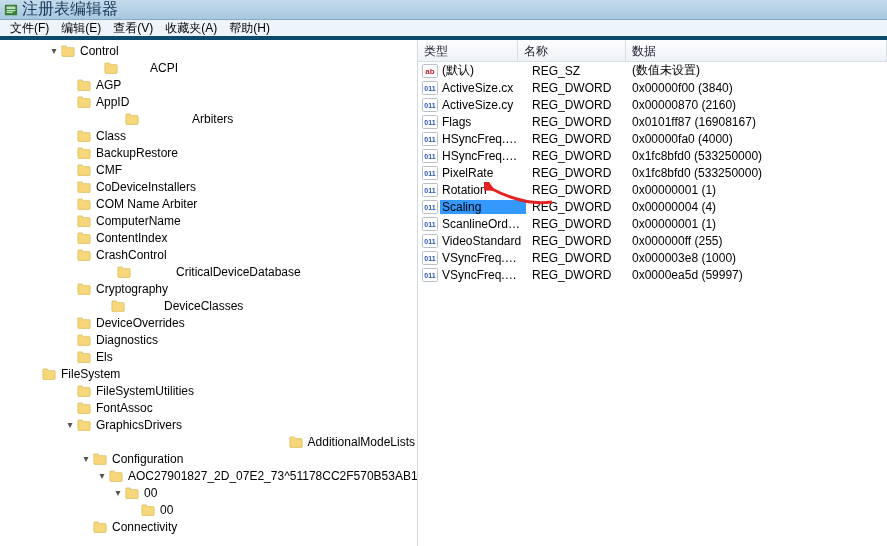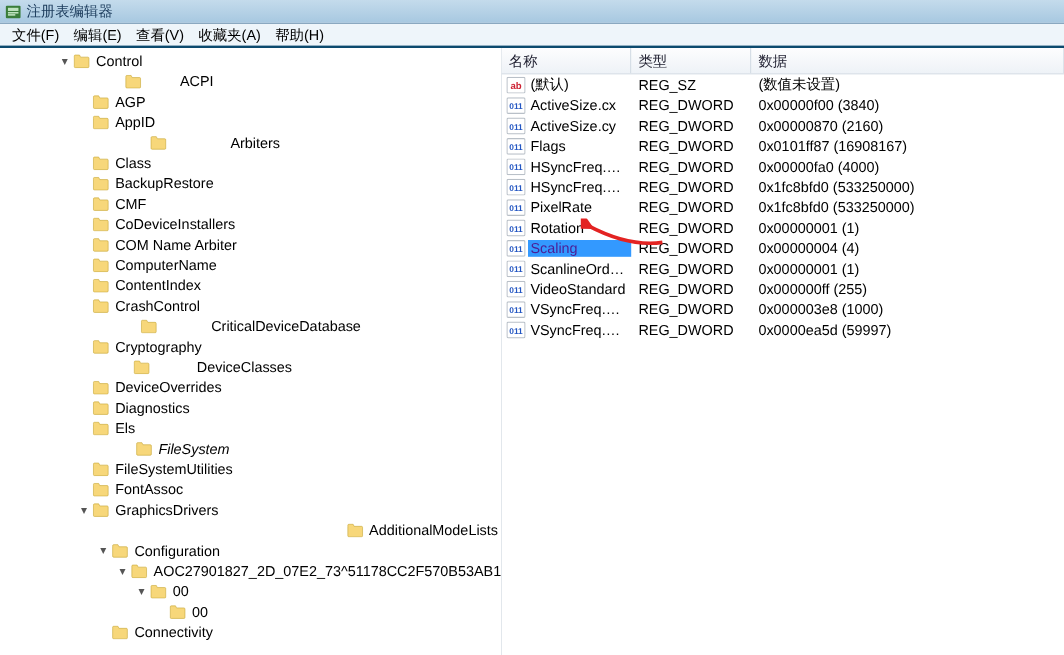--- a/index.html
+++ b/index.html
@@ -18,28 +18,28 @@
   background: linear-gradient(to bottom, #c4dbec, #a7c8e0);
   display: flex;
   align-items: center;
   padding: 0 4px;
   border-bottom: 1px solid #8aa8c0;
 }
 .titlebar .app-icon {
   width: 14px; height: 14px;
   margin-right: 4px;
 }
-.titlebar .title { color: #1a3a5a; font-size: 12px; }
+.titlebar .title { color: #1a3a5a; font-size: 16px; }
 .menubar {
   height: 20px;
   background: #eef5fa;
   display: flex;
   align-items: center;
   padding: 0 4px;
-  border-bottom: 2px solid #0c4a6e;
+  border-bottom: 4px solid #0c4a6e;
 }
 .menubar .menu-item {
   padding: 2px 6px;
   cursor: pointer;
 }
 .content {
   display: flex;
   height: calc(100% - 40px);
 }
 .tree-pane {
@@ -99,21 +99,21 @@
 .col-name { width: 108px; }
 .col-type { width: 100px; }
 .col-data { flex: 1; }
 .value-row {
   display: flex;
   height: 17px;
   align-items: center;
 }
 .value-row.selected .vname {
   background: #3399ff;
-  color: #4c1d95;
+  color: #000000;
 }
 .value-row .vicon {
   width: 16px;
   height: 14px;
   margin: 0 2px 0 4px;
   flex-shrink: 0;
 }
 .value-row .vname {
   width: 86px;
   padding: 0 2px;
@@ -290,21 +290,21 @@
             </svg></span>
           <span class="label">Diagnostics</span>
         </div>
         <div class="tree-node" style="padding-left: 64px;">
           <span class="expander"></span>
           <span class="folder-icon"><svg viewBox="0 0 16 14">
               <path d="M1 3 L1 12 Q1 13 2 13 L14 13 Q15 13 15 12 L15 4 Q15 3 14 3 L7 3 L6 1 L2 1 Q1 1 1 2 Z" fill="#f7d77a" stroke="#c9a93a" stroke-width="0.6"></path>
             </svg></span>
           <span class="label">Els</span>
         </div>
-        <div class="tree-node" style="padding-left: 100px; font-style: italic;">
+        <div class="tree-node" style="padding-left: 29px;">
           <span class="expander"></span>
           <span class="folder-icon"><svg viewBox="0 0 16 14">
               <path d="M1 3 L1 12 Q1 13 2 13 L14 13 Q15 13 15 12 L15 4 Q15 3 14 3 L7 3 L6 1 L2 1 Q1 1 1 2 Z" fill="#f7d77a" stroke="#c9a93a" stroke-width="0.6"></path>
             </svg></span>
           <span class="label">FileSystem</span>
         </div>
         <div class="tree-node" style="padding-left: 64px;">
           <span class="expander"></span>
           <span class="folder-icon"><svg viewBox="0 0 16 14">
               <path d="M1 3 L1 12 Q1 13 2 13 L14 13 Q15 13 15 12 L15 4 Q15 3 14 3 L7 3 L6 1 L2 1 Q1 1 1 2 Z" fill="#f7d77a" stroke="#c9a93a" stroke-width="0.6"></path>
@@ -364,22 +364,22 @@
           <span class="expander"></span>
           <span class="folder-icon"><svg viewBox="0 0 16 14">
               <path d="M1 3 L1 12 Q1 13 2 13 L14 13 Q15 13 15 12 L15 4 Q15 3 14 3 L7 3 L6 1 L2 1 Q1 1 1 2 Z" fill="#f7d77a" stroke="#c9a93a" stroke-width="0.6"></path>
             </svg></span>
           <span class="label">Connectivity</span>
         </div>
       </div>
   </div>
   <div class="values-pane">
     <div class="values-header">
+      <div class="col col-type">类型</div>
       <div class="col col-name">名称</div>
-      <div class="col col-type">类型</div>
       <div class="col col-data">数据</div>
     </div>
     <div id="values-body">
         <div class="value-row">
           <span class="vicon"><svg viewBox="0 0 16 14">
               <rect x="0.5" y="0.5" width="15" height="13" rx="1" fill="#fff" stroke="#b9c0c8"></rect>
               <text x="8" y="10" text-anchor="middle" font-size="8" fill="#c23" font-family="sans-serif" font-weight="bold">ab</text>
             </svg></span>
           <span class="vname">(默认)</span>
           <span class="vtype">REG_SZ</span>

